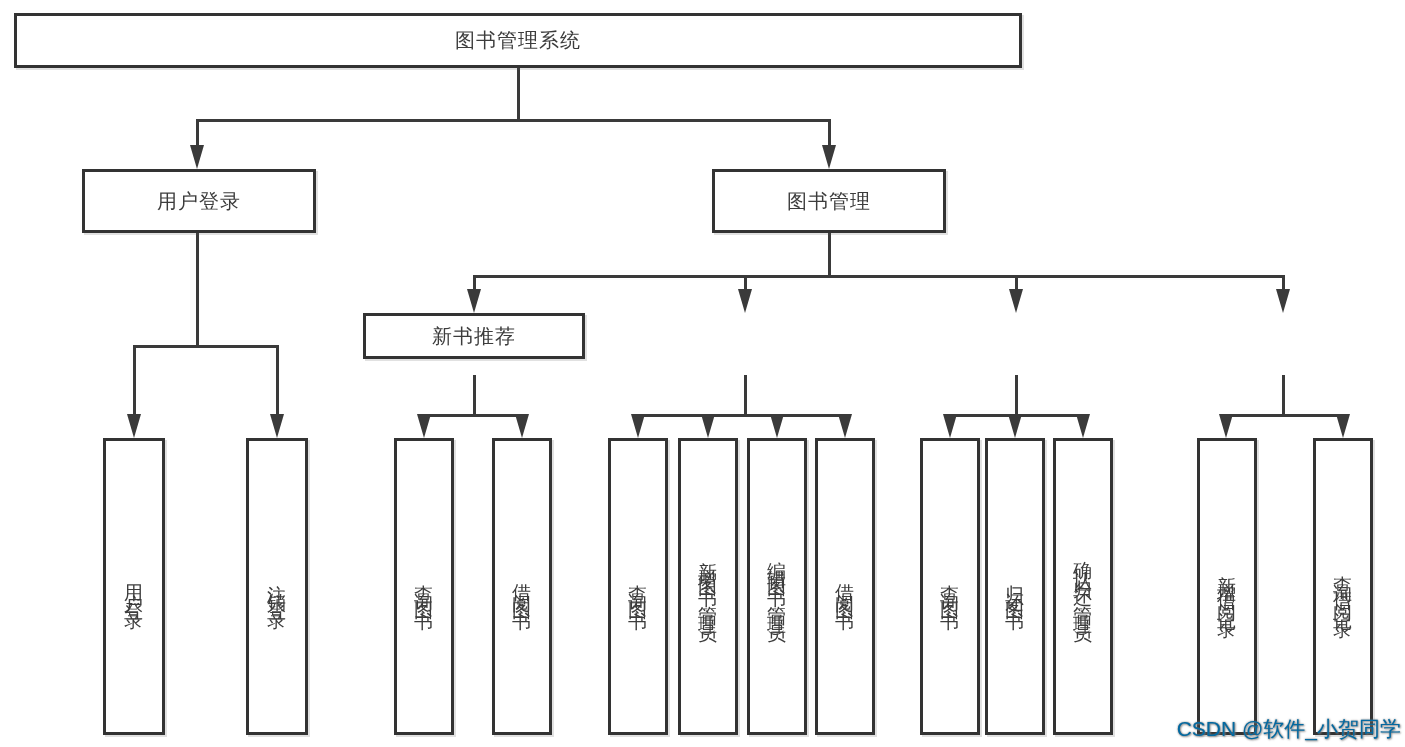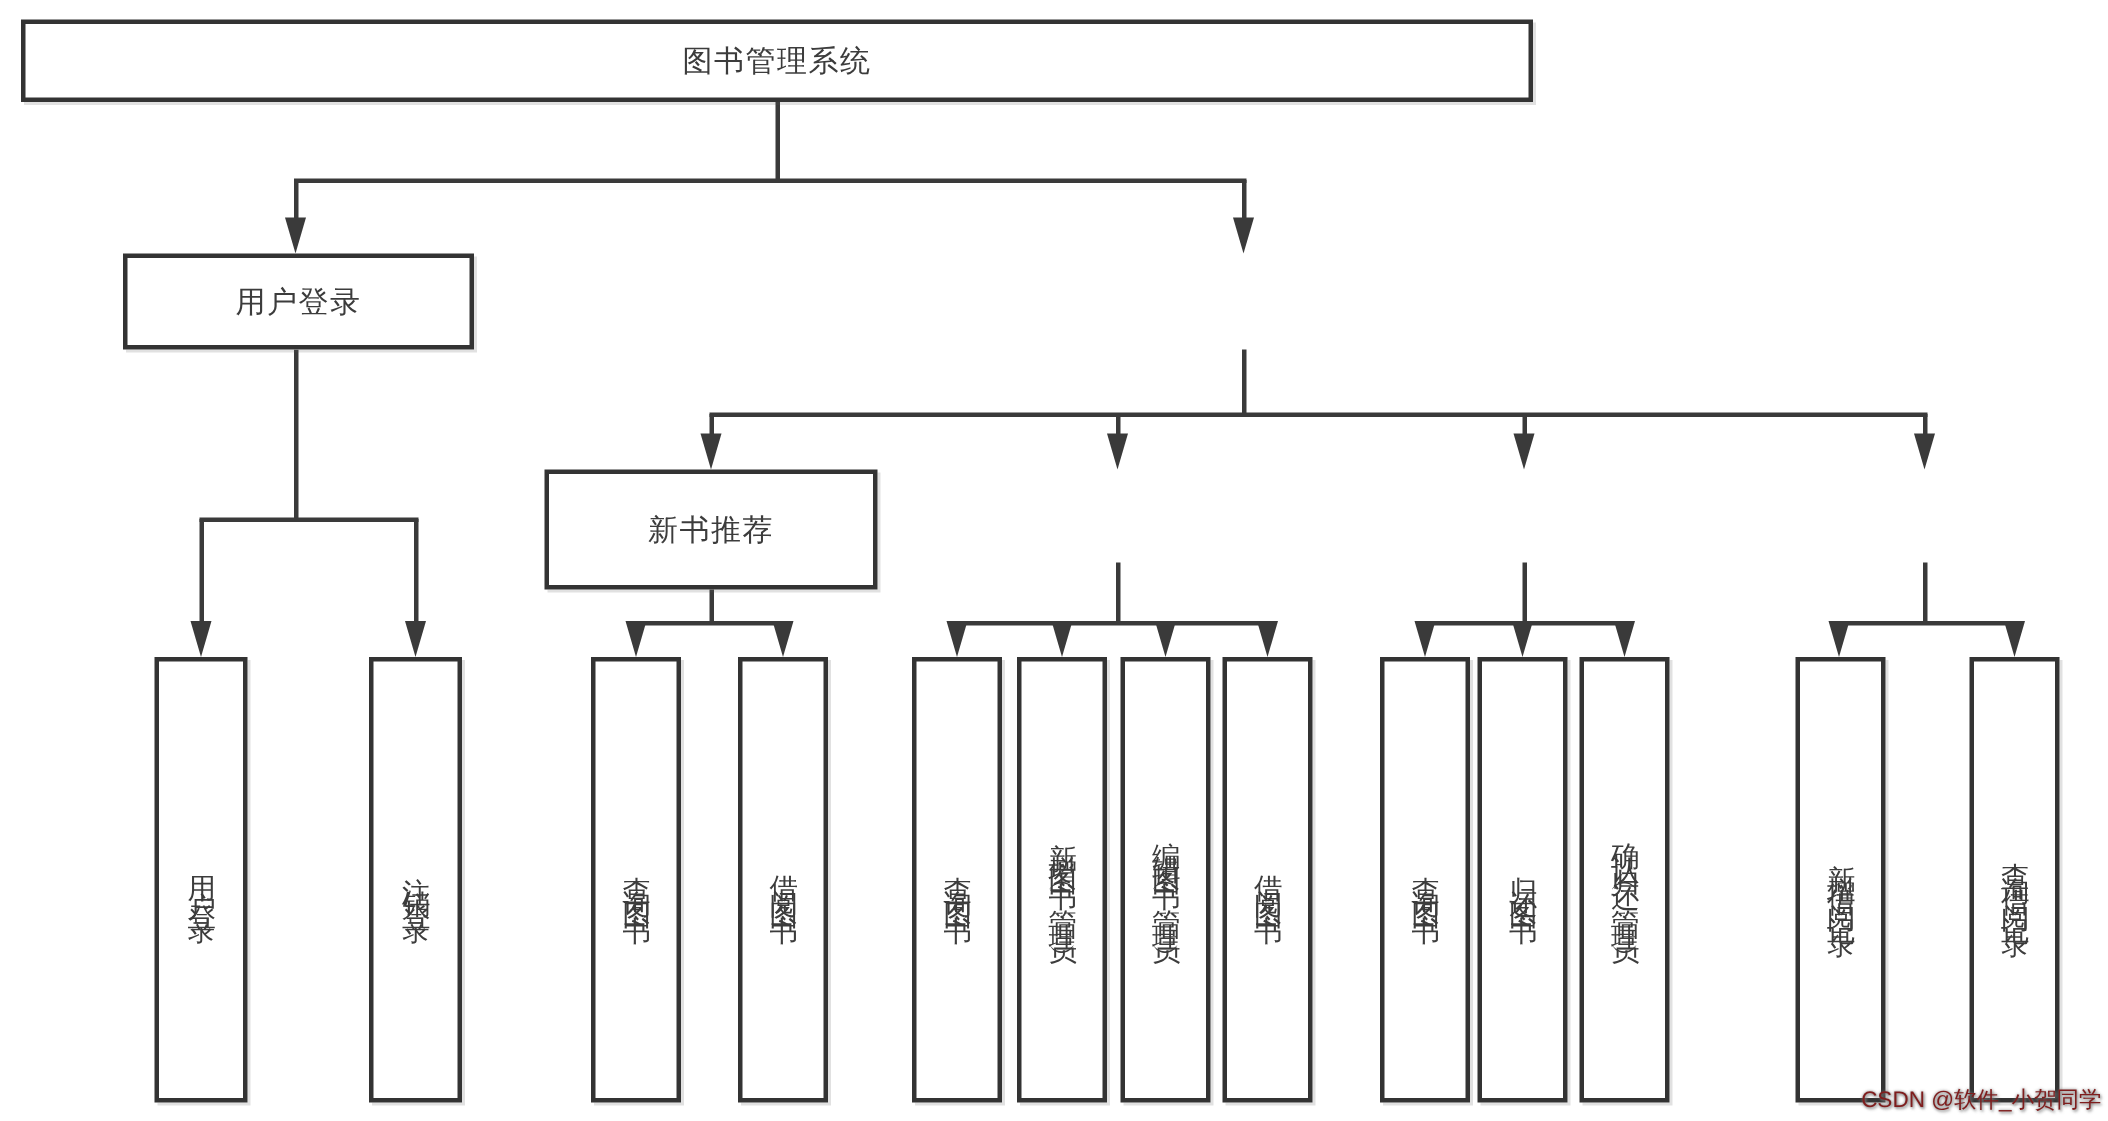--- a/index.html
+++ b/index.html
@@ -17,56 +17,57 @@
     border:3px solid #333333;
     display:flex;
     align-items:center;
     justify-content:center;
     color:#3c3c3c;
     box-shadow:2px 2px 0 rgba(90,90,90,0.18);
     z-index:2;
   }
   .root{left:14px;top:13px;width:1008px;height:55px;font-size:20px;letter-spacing:1px;}
   .lv2{top:169px;width:234px;height:64px;font-size:20px;letter-spacing:1px;}
-  .lv3{top:313px;width:222px;height:80px;font-size:20px;letter-spacing:1px;}
+  .lv3{top:313px;width:222px;height:46px;font-size:20px;letter-spacing:1px;}
   .leaf{top:438px;height:297px;}
   .leaf .v{
     writing-mode:vertical-rl;
     text-orientation:mixed;
     font-size:19px;
     letter-spacing:9px;
     color:#3c3c3c;
     line-height:1;
   }
   .cline{position:absolute;background:#3a3a3a;z-index:1;}
   .ahead{
     position:absolute;width:0;height:0;
     border-left:7px solid transparent;
     border-right:7px solid transparent;
     border-top:24px solid #3a3a3a;
     z-index:1;
   }
   .watermark{
     position:absolute;
     right:4px;bottom:4px;
-    font-size:15px;
-    color:#7f1d1d;
+    font-size:21px;
+    color:#0369a1;
     text-shadow:0 0 2px rgba(110,110,110,0.9), 1px 1px 2px rgba(130,130,130,0.8);
     z-index:5;
     white-space:nowrap;
   }
 </style>
 </head>
 <body>
 
 <div id="canvas">
 
   <div class="node root">图书管理系统</div>
 
   <div class="node lv2" style="left:82px">用户登录</div>
+  <div class="node lv2" style="left:712px">图书管理</div>
 
   <div class="node lv3" style="left:363px">新书推荐</div>
 
   <div class="node leaf" style="left:103px;width:62px">
       <span class="v">用户登录</span>
     </div>
   <div class="node leaf" style="left:246px;width:62px">
       <span class="v">注销登录</span>
     </div>
   <div class="node leaf" style="left:394px;width:60px">

